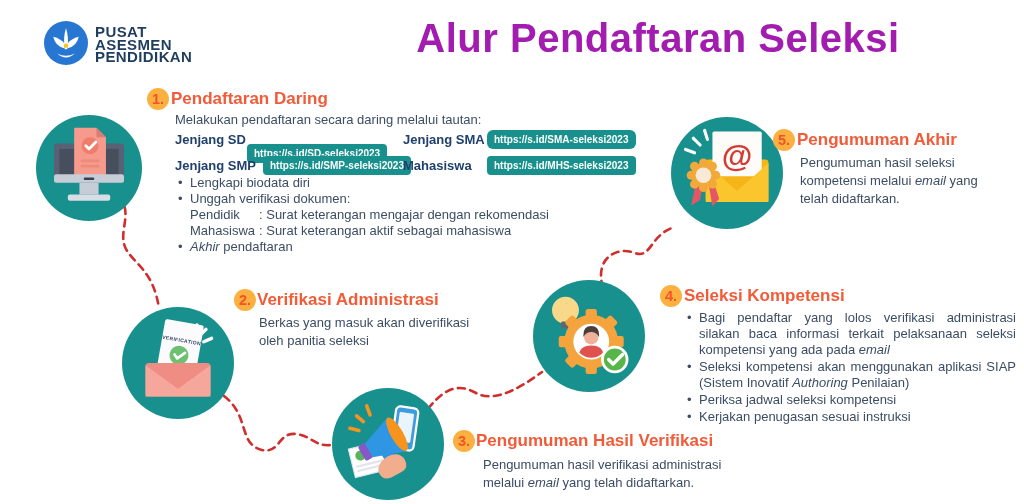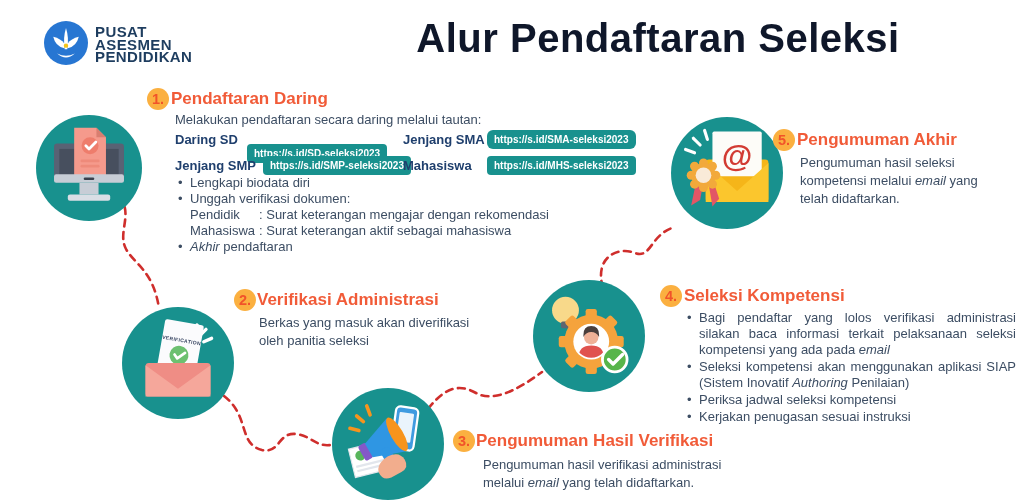--- a/index.html
+++ b/index.html
@@ -9,21 +9,21 @@
   }
   
   .connectors { position:absolute; left:0; top:0; z-index:1; }
   .connectors path { fill:none; stroke:#cf2e2c; stroke-width:2.6; stroke-dasharray:7 5.5; stroke-linecap:round; }
   
   .logo-circle { position:absolute; left:44px; top:21px; width:44px; height:44px; z-index:3; }
   .logo-text { position:absolute; left:95px; top:26px; z-index:3;
     color:#1e3d5f; font-weight:800; font-size:15px; line-height:12.5px; letter-spacing:0.4px; }
   
   .main-title { position:absolute; left:378px; top:16px; width:560px; text-align:center; z-index:3;
-    color:#0f172a; font-weight:800; font-size:40px; letter-spacing:0.5px; }
+    color:#a21caf; font-weight:800; font-size:40px; letter-spacing:0.5px; }
   
   .step-circle { position:absolute; border-radius:50%; background:#18918e; z-index:2; }
   .step-circle svg { width:100%; height:100%; display:block; }
   #c1 { left:36px;  top:115px; width:106px; height:106px; }
   #c2 { left:122px; top:307px; width:112px; height:112px; }
   #c3 { left:332px; top:388px; width:112px; height:112px; }
   #c4 { left:533px; top:280px; width:112px; height:112px; }
   #c5 { left:671px; top:117px; width:112px; height:112px; }
   
   .num-badge { position:absolute; z-index:4; width:22px; height:22px; border-radius:50%;
@@ -87,21 +87,21 @@
       <rect x="17" y="56" width="66" height="8" rx="2" fill="#c7cdd6"></rect>
       <rect x="45" y="59" width="10" height="2.4" rx="1.2" fill="#39404d"></rect>
       <rect x="41" y="64" width="18" height="11" fill="#c7cdd6"></rect>
       <rect x="30" y="75" width="40" height="6" rx="2" fill="#d9dee5"></rect>
     </svg>
   </div>
   <div class="num-badge" style="left:147px; top:88px;">1.</div>
   <div class="step-heading" style="left:171px; top:89px;">Pendaftaran Daring</div>
   <div class="intro-text" style="left:175px; top:112px;">Melakukan pendaftaran secara daring melalui tautan:</div>
 
-  <div class="link-label" style="left:175px; top:132px;">Daring SD</div>
+  <div class="link-label" style="left:175px; top:132px;">Jenjang SD</div>
   <div class="url-badge" style="left:247px; top:144px;">https://s.id/SD-seleksi2023</div>
   <div class="link-label" style="left:403px; top:132px;">Jenjang SMA</div>
   <div class="url-badge" style="left:487px; top:130px;border-radius:6px;">https://s.id/SMA-seleksi2023</div>
   <div class="link-label" style="left:175px; top:158px;">Jenjang SMP</div>
   <div class="url-badge" style="left:247px; top:156px;margin-left:16px;">https://s.id/SMP-seleksi2023</div>
   <div class="link-label" style="left:403px; top:158px;">Mahasiswa</div>
   <div class="url-badge" style="left:487px; top:156px;">https://s.id/MHS-seleksi2023</div>
 
   <div class="bullets" style="left:177px; top:175px; width:410px;">
     <div class="b">Lengkapi biodata diri</div>

